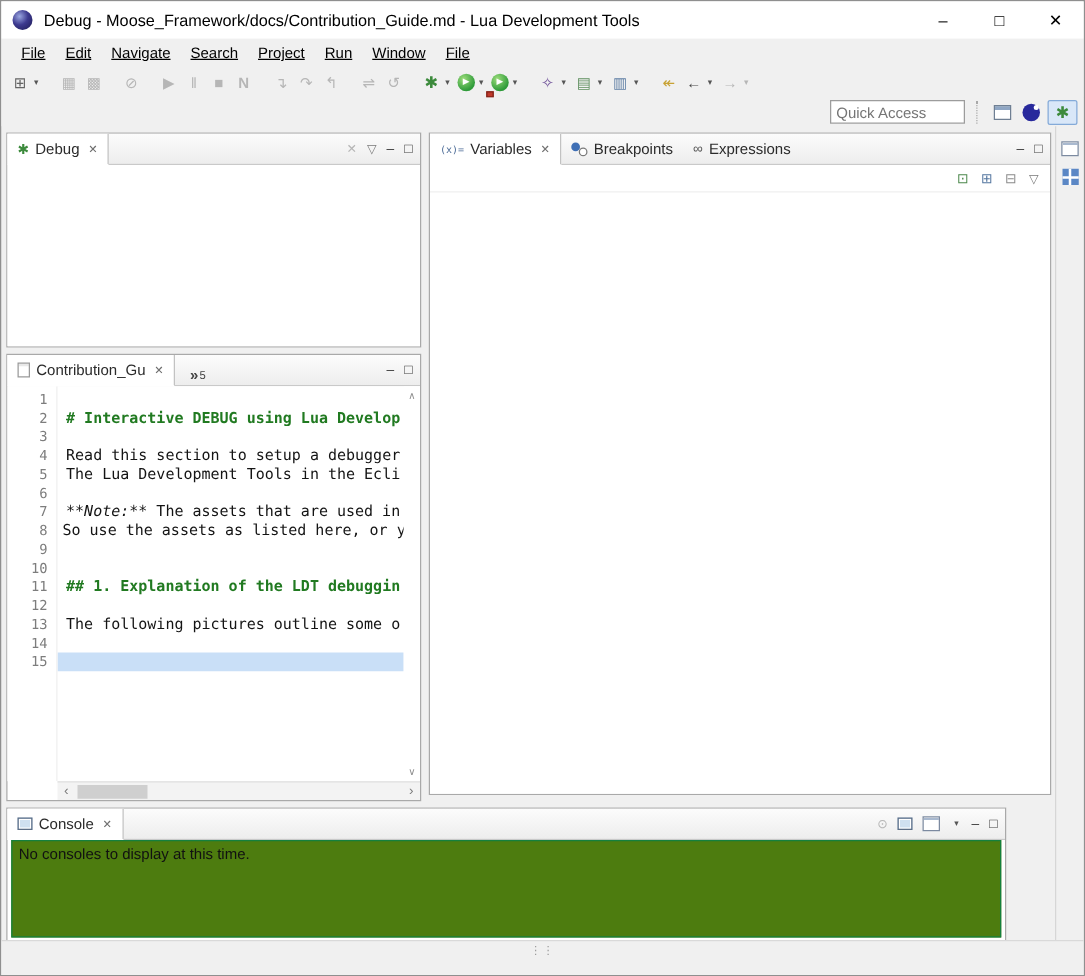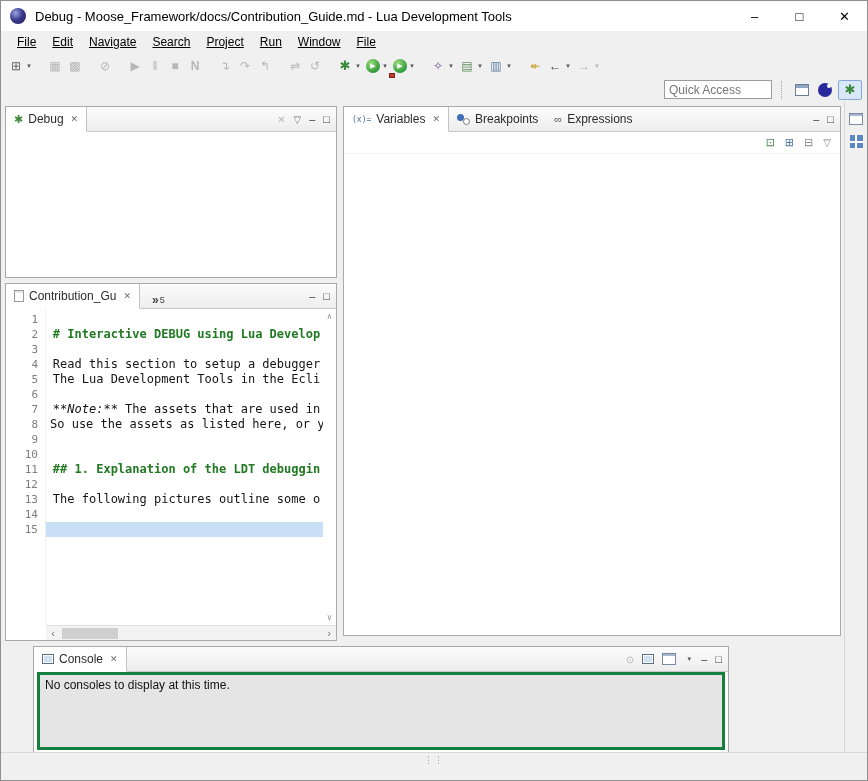--- a/index.html
+++ b/index.html
@@ -38,21 +38,21 @@
   .persp-btn.active{background:#d9e7f8;border:1px solid #84aad8;border-radius:2px;}
   .win-icon{width:14px;height:12px;border:1px solid #6f7f93;background:#fff;box-shadow:inset 0 3px 0 #8fa6c4;}
   .lua-icon{width:14px;height:14px;border-radius:50%;background:#28299c;position:relative;}
   .lua-icon::before{content:"";position:absolute;right:1px;top:1px;width:4px;height:4px;border-radius:50%;background:#fff;}
 
   
   .panel{position:absolute;background:#fff;border:1px solid #a9a9a9;}
   .debug-panel{left:4px;top:105px;width:332px;height:172px;}
   .editor-panel{left:4px;top:282px;width:332px;height:358px;}
   .vars-panel{left:342px;top:105px;width:498px;height:530px;}
-  .console-panel{left:4px;top:645px;width:696px;height:108px;margin-left:28px;}
+  .console-panel{left:4px;top:645px;width:800px;height:108px;}
 
   .tabbar{height:25px;background:linear-gradient(#fcfcfc,#ededed);border-bottom:1px solid #c9c9c9;display:flex;align-items:stretch;position:relative;}
   .tab{display:flex;align-items:center;gap:5px;padding:0 8px;font-size:12px;color:#2b2b2b;position:relative;white-space:nowrap;}
   .tab.sel{background:#fff;border-left:1px solid #c2c2c2;border-right:1px solid #c2c2c2;margin-bottom:-1px;border-bottom:1px solid #fff;}
   .tab.first{border-left:none;}
   .tab-close{font-size:9px;color:#6e6e6e;margin-left:2px;}
   .tab-icon-page{width:10px;height:12px;background:#fff;border:1px solid #9a9a9a;box-shadow:inset 0 2px 0 #e8e8e8;}
   .hdr-right{margin-left:auto;display:flex;align-items:center;gap:8px;padding-right:6px;}
   .hdr-ico{font-size:10px;color:#7a7a7a;}
   .minmax{font-size:11px;color:#3c3c3c;}
@@ -84,21 +84,21 @@
   .cl.current{background:#c9dff7;}
   .md-h{color:#217a21;font-weight:bold;}
   .it{font-style:italic;}
   .vscroll{width:13px;display:flex;flex-direction:column;justify-content:space-between;align-items:center;color:#8f8f8f;font-size:8px;padding:3px 0;background:#fff;}
   .hscroll{position:absolute;left:40px;right:0;bottom:0;height:15px;background:#f3f3f3;border-top:1px solid #e0e0e0;display:flex;align-items:center;color:#7a7a7a;}
   .hs-arrow{width:14px;text-align:center;font-size:11px;}
   .hs-thumb{width:56px;height:11px;background:#cfcfcf;margin-left:2px;}
   .hs-spacer{flex:1;}
 
   
-  .console-body{position:absolute;top:25px;left:3px;right:3px;bottom:3px;border:3px solid #15803d;background:#e5e5e5;font-size:12px;color:#111;padding:3px 5px;}
+  .console-body{position:absolute;top:25px;left:3px;right:3px;bottom:3px;border:1px solid #15803d;background:#4d7c0f;font-size:12px;color:#111;padding:3px 5px;}
 
   
   .right-strip{position:absolute;top:100px;right:0;width:23px;bottom:28px;background:#f0f0f0;border-left:1px solid #d6d6d6;display:flex;flex-direction:column;align-items:center;padding-top:12px;gap:10px;}
   .strip-win{width:14px;height:12px;border:1px solid #7c8aa0;background:#fff;box-shadow:inset 0 2px 0 #a9b9cf;}
   .strip-grid{width:13px;height:13px;background-color:#5b87c5;background-image:linear-gradient(#fff,#fff),linear-gradient(#fff,#fff);background-size:2px 100%,100% 2px;background-position:50% 0,0 50%;background-repeat:no-repeat;}
 
   
   .statusbar{position:absolute;left:0;right:0;bottom:0;height:28px;background:#f0f0f0;border-top:1px solid #d9d9d9;}
   .grip{position:absolute;left:50%;top:2px;transform:translateX(-50%);color:#9a9a9a;font-size:9px;letter-spacing:1px;}
 </style>

